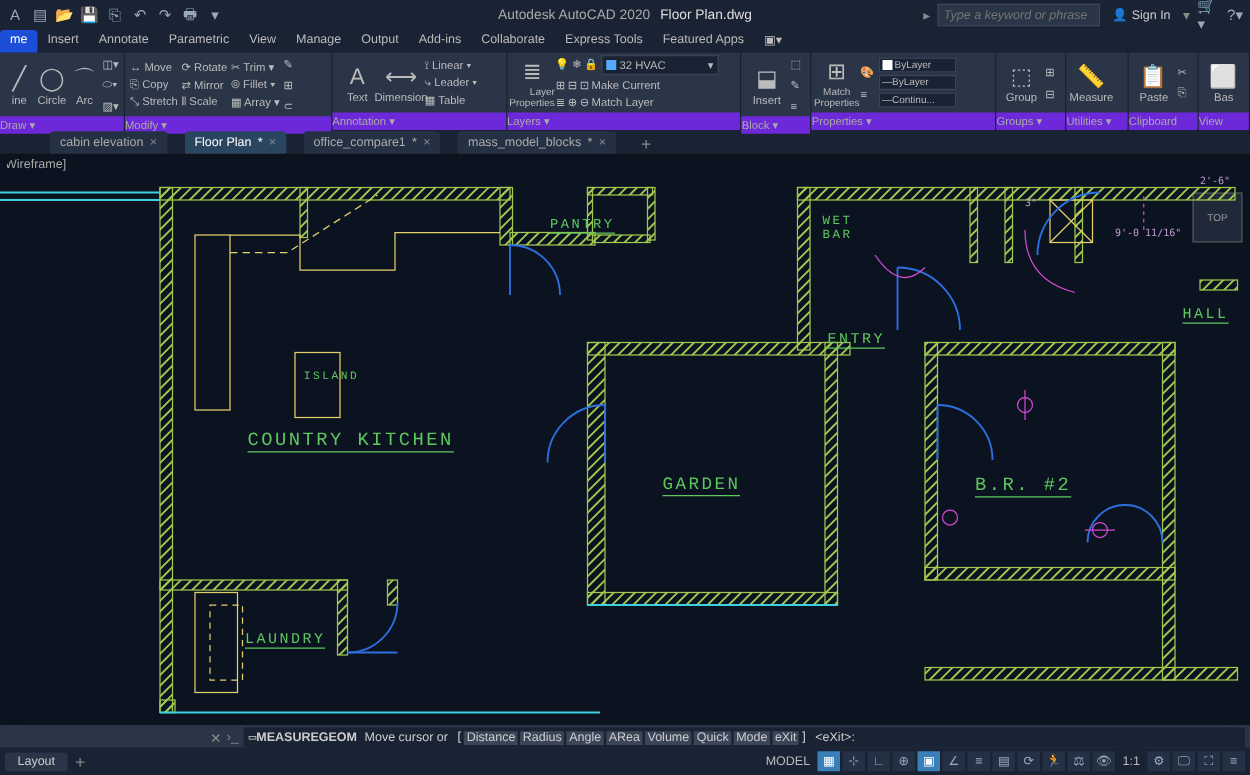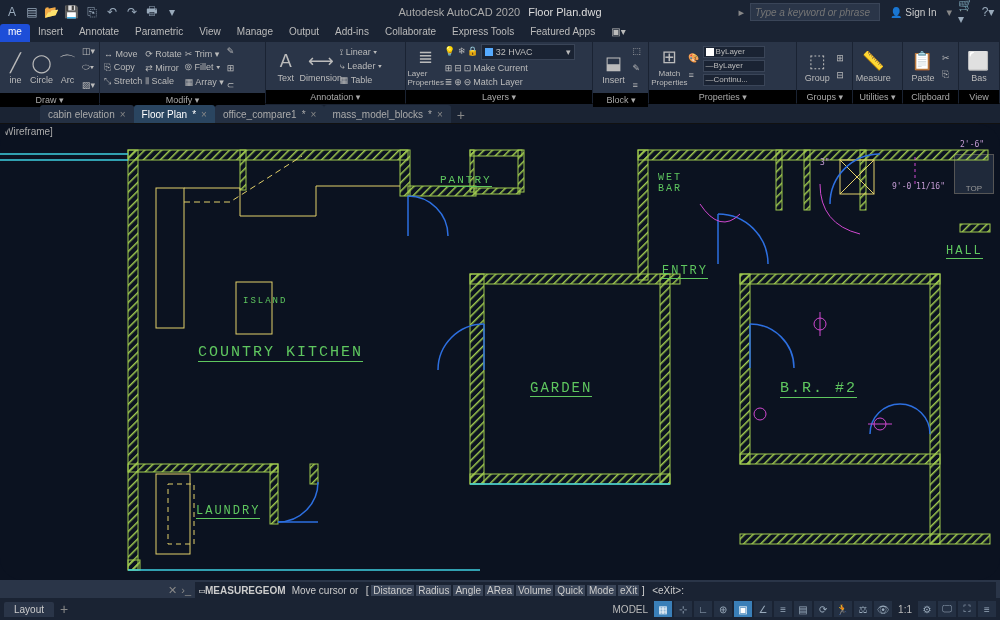--- a/index.html
+++ b/index.html
@@ -19,40 +19,40 @@
 
 
 .menutabs { height: 18px; background: #1a2333; display: flex; }
 .mtab { padding: 2px 8px; font-size: 10px; color: #bbb; cursor: pointer; white-space: nowrap; }
 .mtab.home { background: #1d4ed8; color: #fff; border-radius: 3px 3px 0 0; }
 
 
 .ribbon { height: 62px; background: #2a3548; display: flex; border-bottom: 1px solid #111; }
 .rpanel { border-right: 1px solid #1a2333; display: flex; flex-direction: column; }
 .rp-body { flex: 1; display: flex; align-items: center; padding: 2px 4px; gap: 3px; }
-.rp-label { height: 14px; font-size: 9px; color: #aaa; text-align: center; background: #000000; line-height: 14px; }
+.rp-label { height: 14px; font-size: 9px; color: #aaa; text-align: left; background: #6d28d9; line-height: 14px; }
 .rbtn-big { display: flex; flex-direction: column; align-items: center; justify-content: center; width: 32px; height: 44px; color: #bbb; font-size: 9px; cursor: pointer; }
 .rbtn-big .ico { font-size: 18px; height: 24px; line-height: 24px; }
 .rcol { display: flex; flex-direction: column; gap: 1px; }
 .rbtn-sm { display: flex; align-items: center; gap: 3px; font-size: 9px; color: #bbb; height: 13px; cursor: pointer; white-space: nowrap; }
 .layer-dd { width: 94px; height: 16px; background: #1a2333; border: 1px solid #3a4558; font-size: 9px; color: #bbb; padding: 0 3px; display: flex; align-items: center; }
 .prop-dd { width: 62px; height: 12px; background: #1a2333; border: 1px solid #3a4558; font-size: 8px; color: #bbb; padding: 0 2px; display: flex; align-items: center; margin-bottom: 1px; }
 
 
 .doctabs { height: 20px; background: #1a2333; display: flex; align-items: end; border-bottom: 1px solid #111; }
 .spacer40{width:40px;}
-.dtab { height: 18px; padding: 2px 8px; font-size: 10px; background: #243043; color: #aaa; margin-right: 0; border-radius: 3px 3px 0 0; display: flex; align-items: center; gap: 5px; cursor: pointer; }
+.dtab { height: 18px; padding: 2px 8px; font-size: 10px; background: #243043; color: #aaa; margin-right: 14px; border-radius: 3px 3px 0 0; display: flex; align-items: center; gap: 5px; cursor: pointer; }
 .dtab.active { background: #2a4560; color: #fff; }
 .dtab .x { color: #888; font-size: 10px; }
 .plus { color: #888; padding: 0 6px; font-size: 14px; cursor: pointer; }
 
 
 .viewport { position: absolute; left: 0; right: 0; top: 124px; bottom: 40px; background: #0b1220; overflow: hidden; border-radius: 22px; }
 .vp-label { position: absolute; left: 4px; top: 2px; font-size: 10px; color: #aaa; }
-.viewcube { position: absolute; right: 6px; top: 30px; width: 40px; height: 40px; background: #2a3548aa; border: 1px solid #555; display:flex; align-items:flex-end; justify-content:center; color:#999; font-size:8px; }
+.viewcube { position: absolute; right: 6px; top: 30px; width: 40px; height: 40px; background: #2a3548aa; border: 1px solid #555; display:flex; align-items:center; justify-content:center; color:#999; font-size:8px; }
 .dwg { position: absolute; inset: 0; }
 .room-label { position: absolute; color: #5fc75f; font-family: "Courier New", monospace; font-size: 13px; letter-spacing: 2px; border-bottom: 1px solid #5fc75f; text-transform: uppercase; white-space: nowrap; }
 .dim-label { position: absolute; color: #c39bd3; font-size: 8px; font-family: monospace; }
 
 
 .cmdbar { position: absolute; left: 0; right: 0; bottom: 20px; height: 20px; background: #2a3548; display: flex; align-items: center; padding: 0 4px; gap: 4px; }
 .cmd-x { color: #888; cursor: pointer; }
 .cmd-chev { color: #888; }
 .cmd-text { background: #1a2333; flex: 1; height: 16px; padding: 0 4px; font-size: 10px; color: #ccc; display: flex; align-items: center; font-family: monospace; }
 .cmd-kw { background: #3a4558; padding: 0 2px; margin: 0 1px; }
@@ -172,21 +172,21 @@
         <span class="rbtn-sm">⤷ Leader ▾</span>
         <span class="rbtn-sm">▦ Table</span>
       </div>
     </div>
     <div class="rp-label">Annotation ▾</div>
   </div>
   <div class="rpanel" style="width:188px">
     <div class="rp-body">
       <div class="rbtn-big">
           <span class="ico">≣</span>
-          <span style="font-size:8px;line-height:9px;text-align:left">Layer
+          <span style="font-size:8px;line-height:9px;text-align:right">Layer
 Properties</span>
         </div>
       <div class="rcol">
         <div style="display:flex;gap:2px">
           <span class="rbtn-sm">💡</span>
           <span class="rbtn-sm">❄</span>
           <span class="rbtn-sm">🔒</span>
           <div class="layer-dd">
               <span style="width:8px;height:8px;background:#55aaff;margin-right:3px"></span>
               <span>32 HVAC</span>

